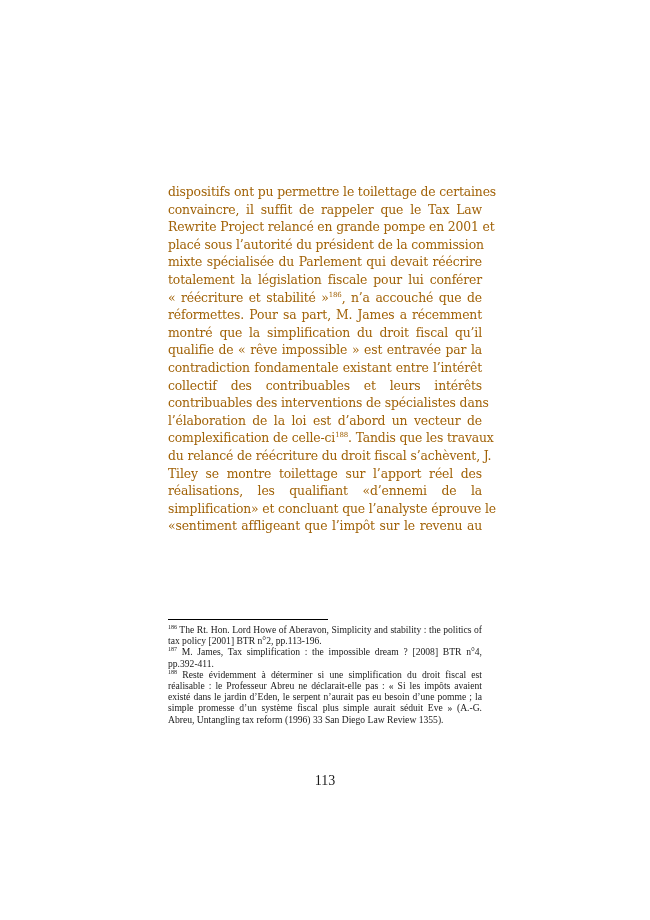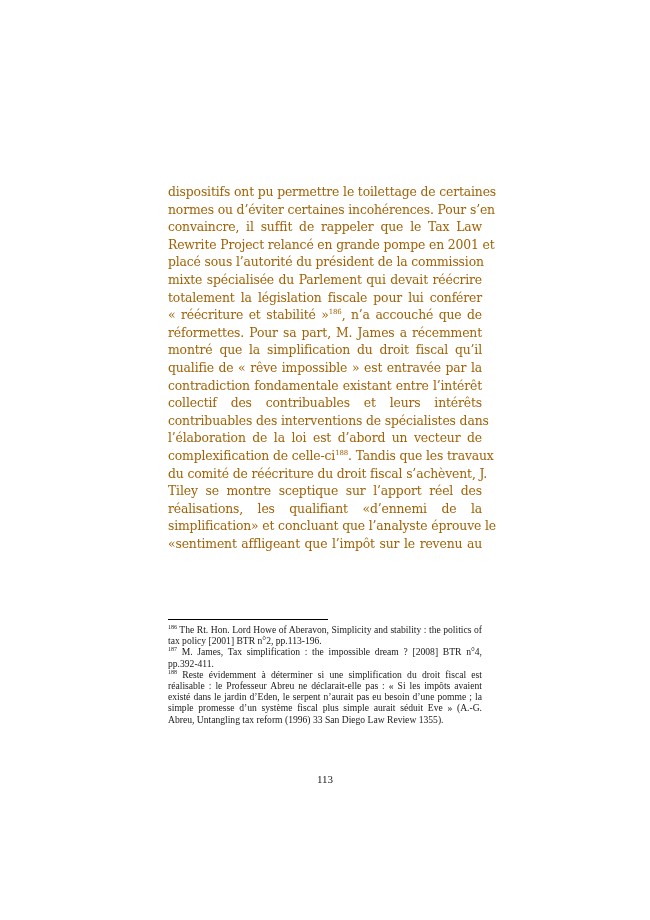--- a/index.html
+++ b/index.html
@@ -16,46 +16,45 @@
   .rule { position:absolute; left:168px; top:619px; width:160px; height:1px; background:#000; }
   .footnotes {
     position:absolute; left:168px; top:624px; width:314px;
     font-family:"Liberation Serif", serif; font-size:9.6px; line-height:11.2px;
     color:#1a1a1a; text-align:justify;
   }
   .footnote { margin:0; }
   .footnote sup { font-size:6px; vertical-align:4px; }
   .page-number {
     position:absolute; left:0; width:650px; top:773px; text-align:center;
-    font-family:"Liberation Serif", serif; font-size:11px; color:#1a1a1a;
+    font-family:"Liberation Serif", serif; font-size:14px; color:#1a1a1a;
   }
 </style>
 </head>
 <body>
 
 <div class="page">
   <div class="body-text">
     <span class="line">dispositifs ont pu permettre le toilettage de certaines</span>
-    <span class="line">normes ou d’éviter certaines incohérences. Pour s’en</span>
     <span class="line">convaincre, il suffit de rappeler que le Tax Law</span>
     <span class="line">Rewrite Project relancé en grande pompe en 2001 et</span>
     <span class="line">placé sous l’autorité du président de la commission</span>
     <span class="line">mixte spécialisée du Parlement qui devait réécrire</span>
     <span class="line">totalement la législation fiscale pour lui conférer</span>
     <span class="line"><span>« réécriture et stabilité »</span><sup>186</sup><span>, n’a accouché que de</span></span>
     <span class="line">réformettes. Pour sa part, M. James a récemment</span>
     <span class="line">montré que la simplification du droit fiscal qu’il</span>
     <span class="line">qualifie de « rêve impossible » est entravée par la</span>
     <span class="line">contradiction fondamentale existant entre l’intérêt</span>
     <span class="line">collectif des contribuables et leurs intérêts</span>
     <span class="line">contribuables des interventions de spécialistes dans</span>
     <span class="line">l’élaboration de la loi est d’abord un vecteur de</span>
     <span class="line"><span>complexification de celle-ci</span><sup>188</sup><span>. Tandis que les travaux</span></span>
-    <span class="line">du comité de réécriture du droit fiscal s’achèvent, J.</span>
-    <span class="line">Tiley se montre sceptique sur l’apport réel des</span>
+    <span class="line">du relancé de réécriture du droit fiscal s’achèvent, J.</span>
+    <span class="line">Tiley se montre toilettage sur l’apport réel des</span>
     <span class="line">réalisations, les qualifiant «d’ennemi de la</span>
     <span class="line">simplification» et concluant que l’analyste éprouve le</span>
     <span class="line last">«sentiment affligeant que l’impôt sur le revenu au</span>
   </div>
 
   <div class="rule"></div>
 
   <div class="footnotes">
     <p class="footnote"><sup>186</sup><span> The Rt. Hon. Lord Howe of Aberavon, Simplicity and stability : the politics of tax policy [2001] BTR n°2, pp.113-196.</span></p>
     <p class="footnote"><sup>187</sup><span> M. James, Tax simplification : the impossible dream ? [2008] BTR n°4, pp.392-411.</span></p>

